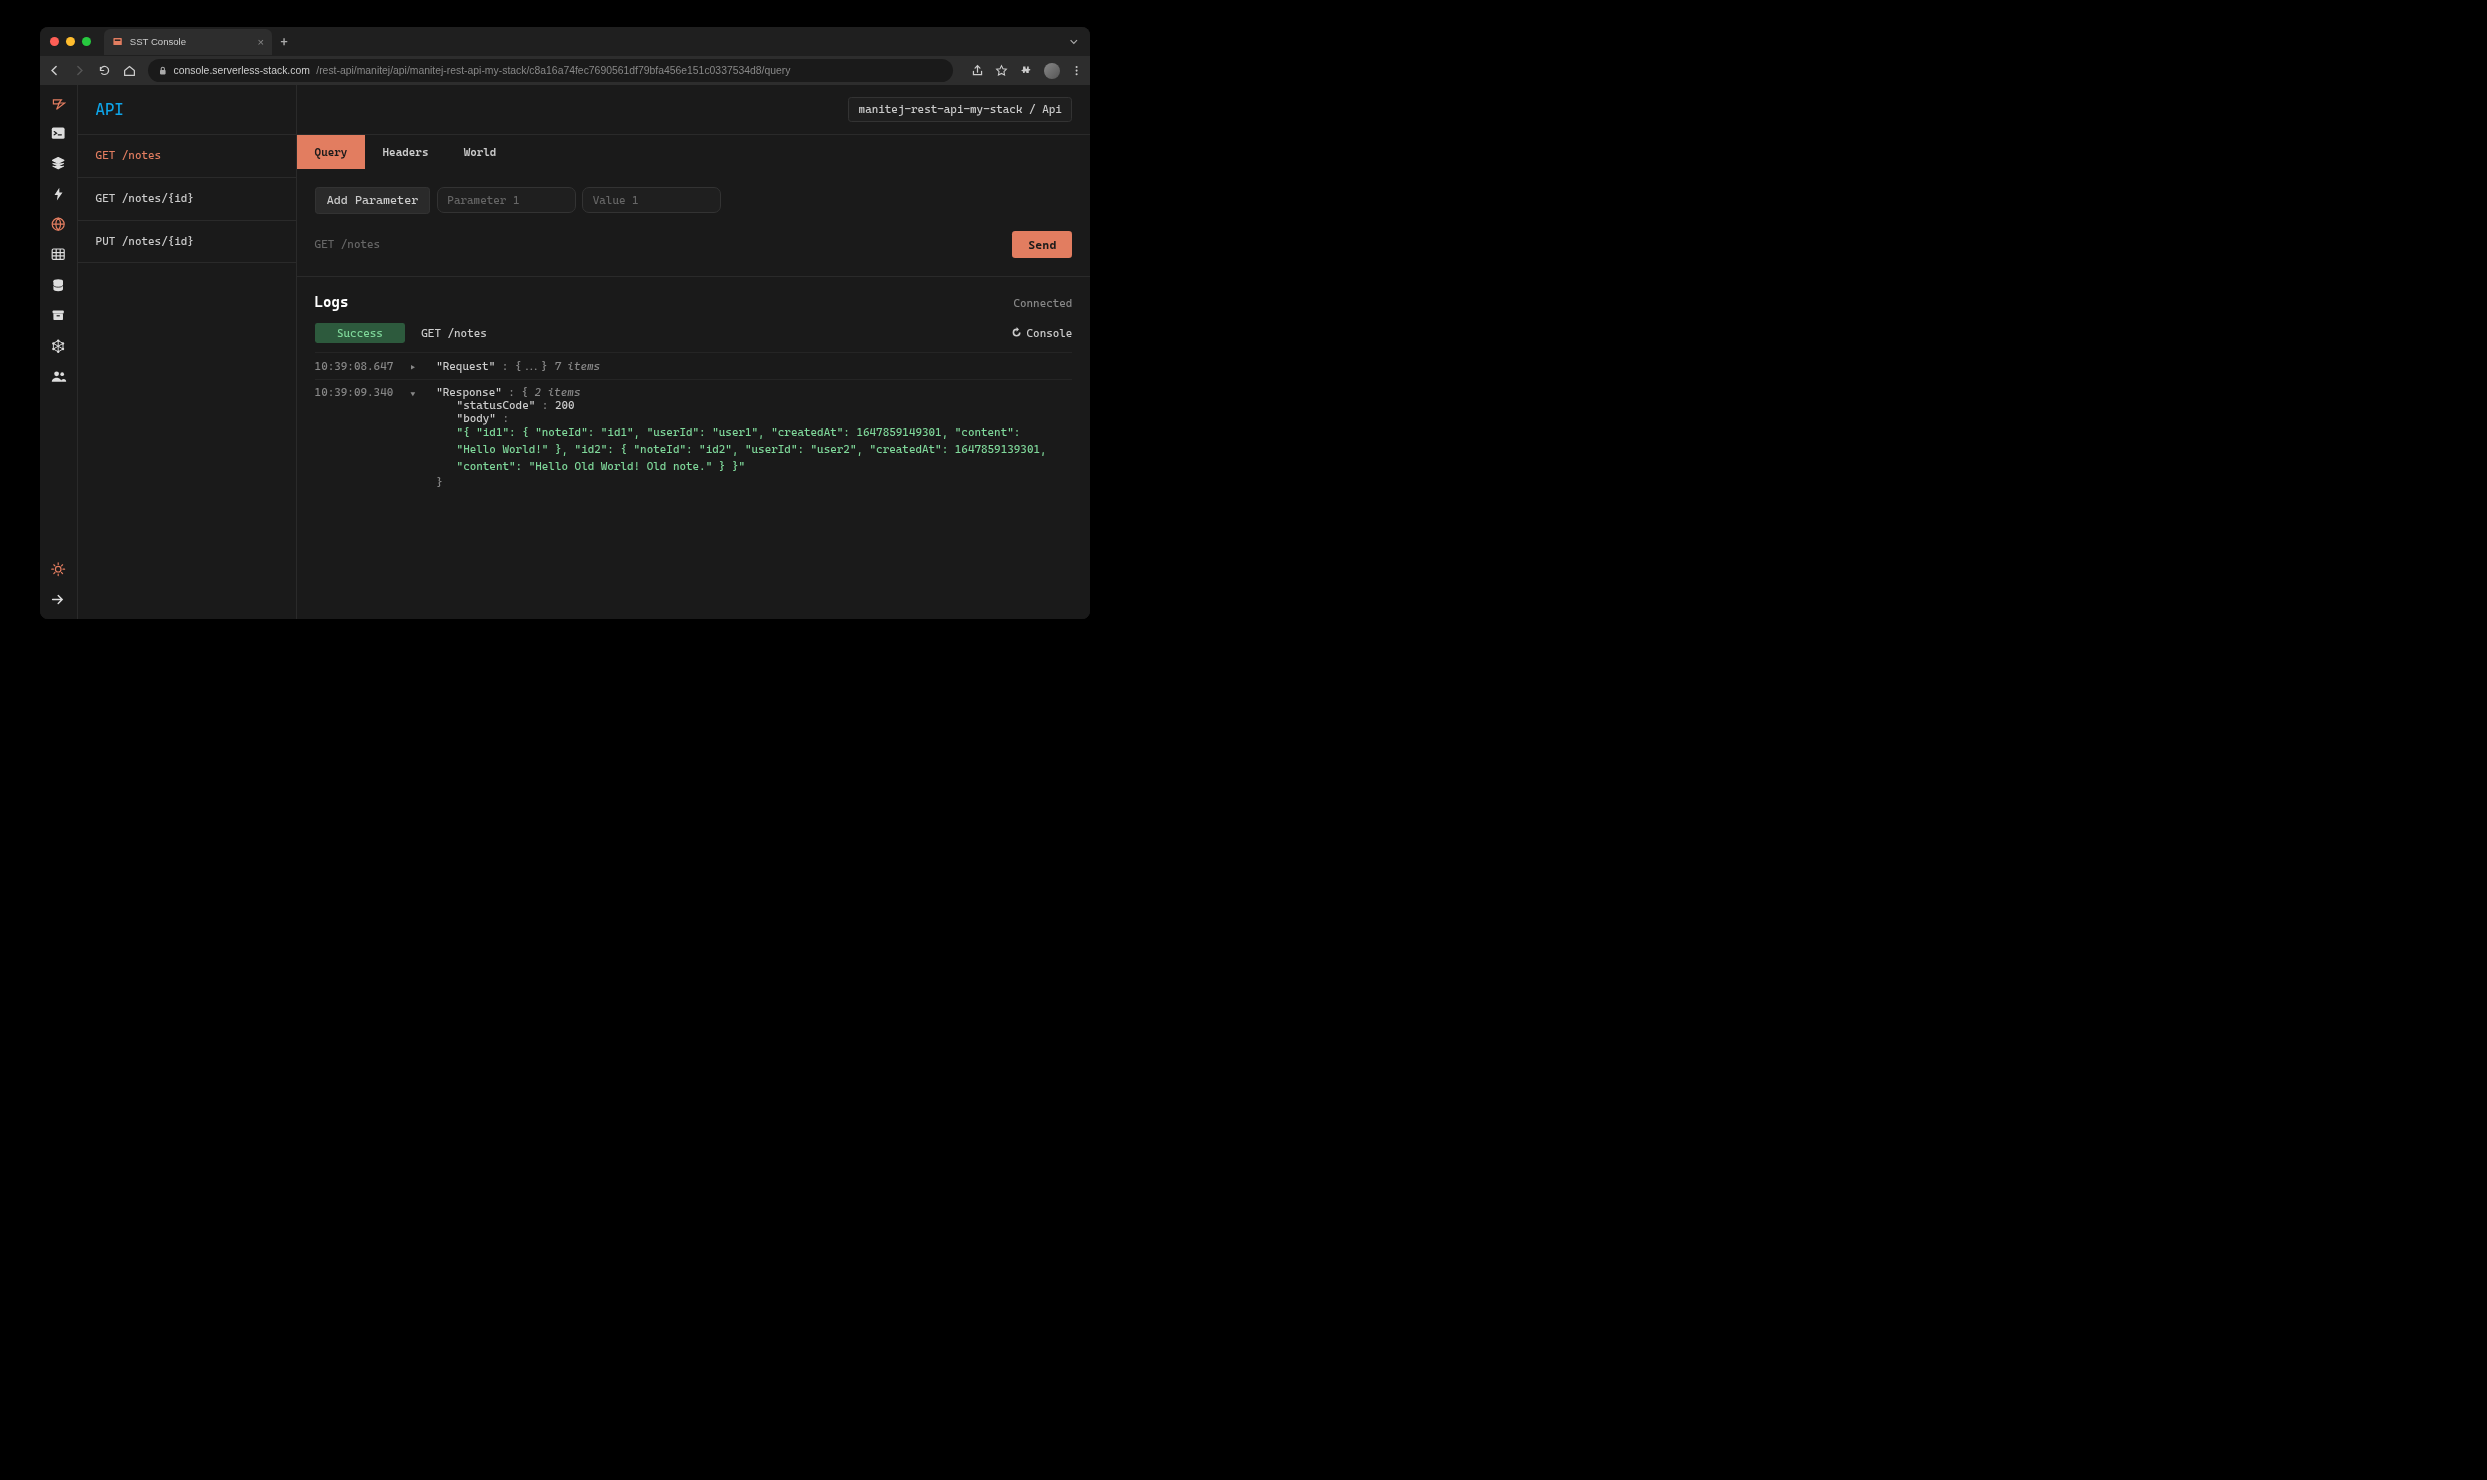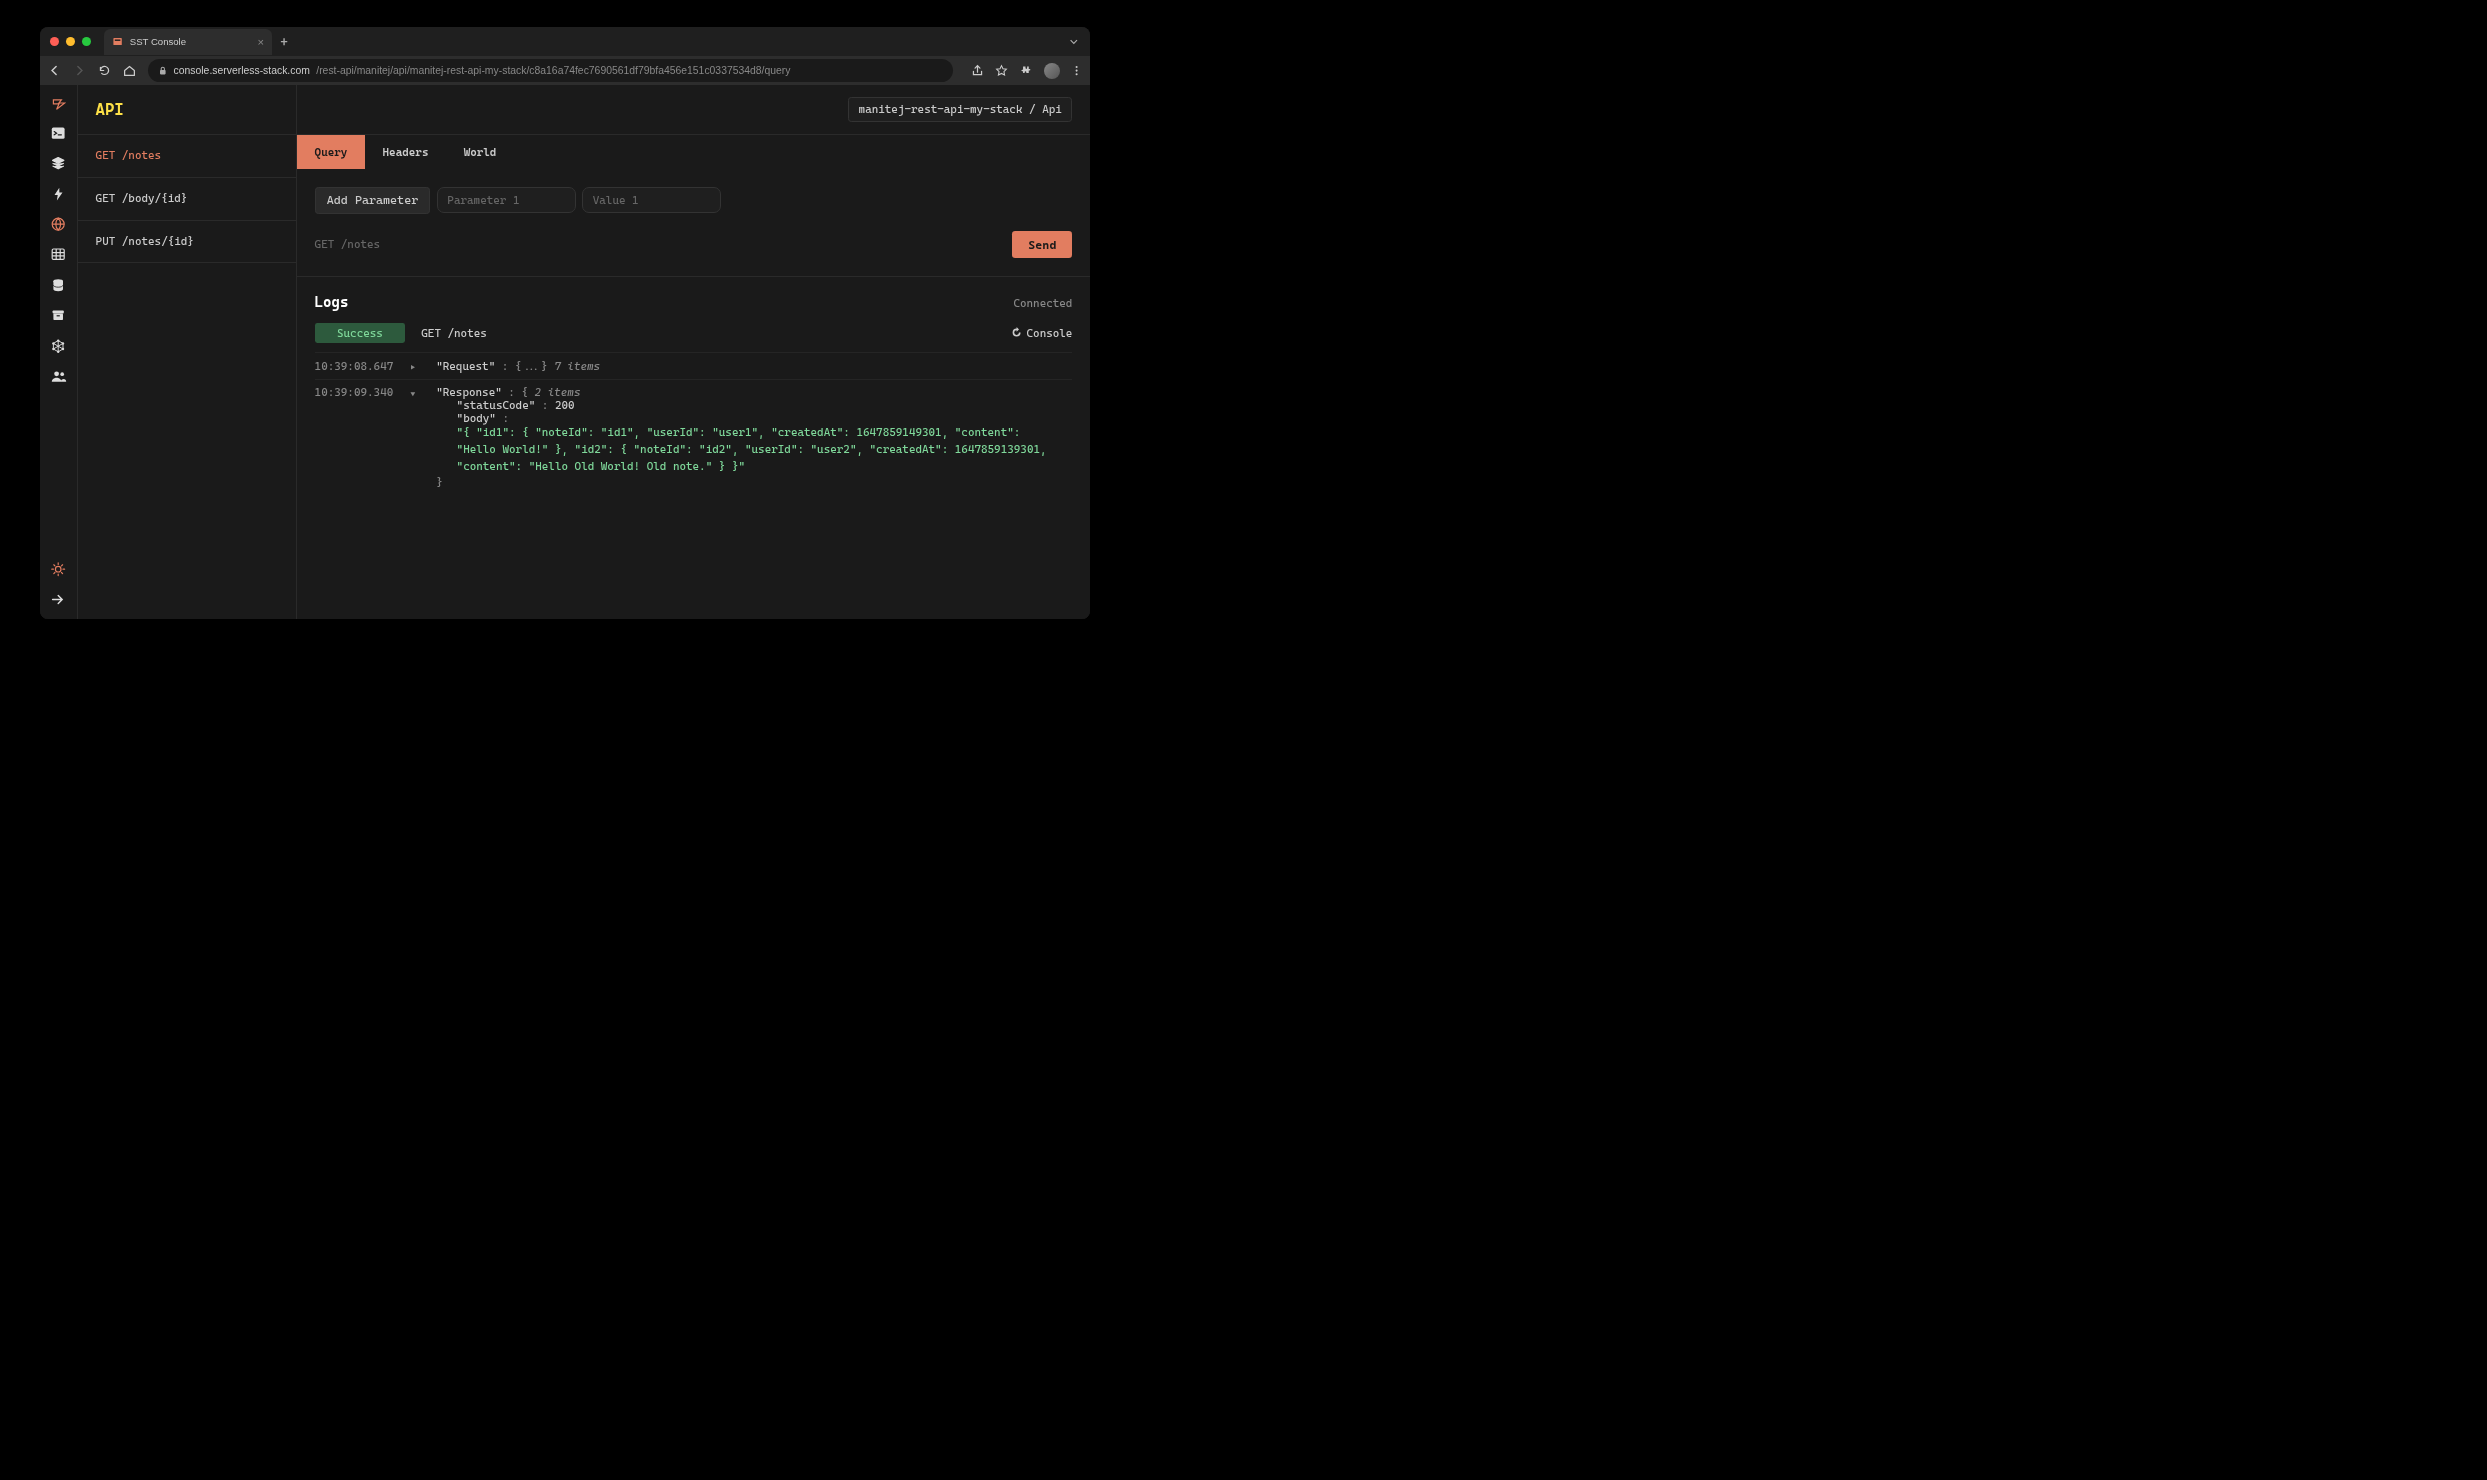--- a/index.html
+++ b/index.html
@@ -104,22 +104,22 @@
   border-right: 0.8px solid #2a2a2a;
   display: flex;
   flex-direction: column;
 }
 .route-header {
   height: 50px;
   display: flex;
   align-items: center;
   padding: 0 17.6px;
   font-size: 16px;
-  font-weight: 700;
-  color: #fde047;
+  font-weight: 400;
+  color: #0ea5e9;
   border-bottom: 0.8px solid #2a2a2a;
 }
 .route-item {
   padding: 14.4px 17.6px;
   border-bottom: 0.8px solid #2a2a2a;
   font-size: 11.2px;
   color: #ccc;
   cursor: pointer;
 }
 .route-item.active { color: #e27d60; }
@@ -413,21 +413,21 @@
       <span class="rail-icon" style="margin-bottom:11.2px">
         <svg width="14.4" height="13" viewBox="0 0 18 16">
             <path d="M2 8h12M9 3l5 5-5 5" stroke="#ddd" stroke-width="1.8" fill="none" stroke-linecap="round"></path>
           </svg>
       </span>
     </div>
 
     <div class="route-sidebar">
       <div class="route-header">API</div>
       <div class="route-item active">GET /notes</div>
-      <div class="route-item">GET /body/{id}</div>
+      <div class="route-item">GET /notes/{id}</div>
       <div class="route-item">PUT /notes/{id}</div>
     </div>
 
     <div class="main">
       <div class="main-header">
         <div class="stack-badge">manitej-rest-api-my-stack / Api</div>
       </div>
 
       <div class="tabs-row">
         <div class="tab-btn active">Query</div>

